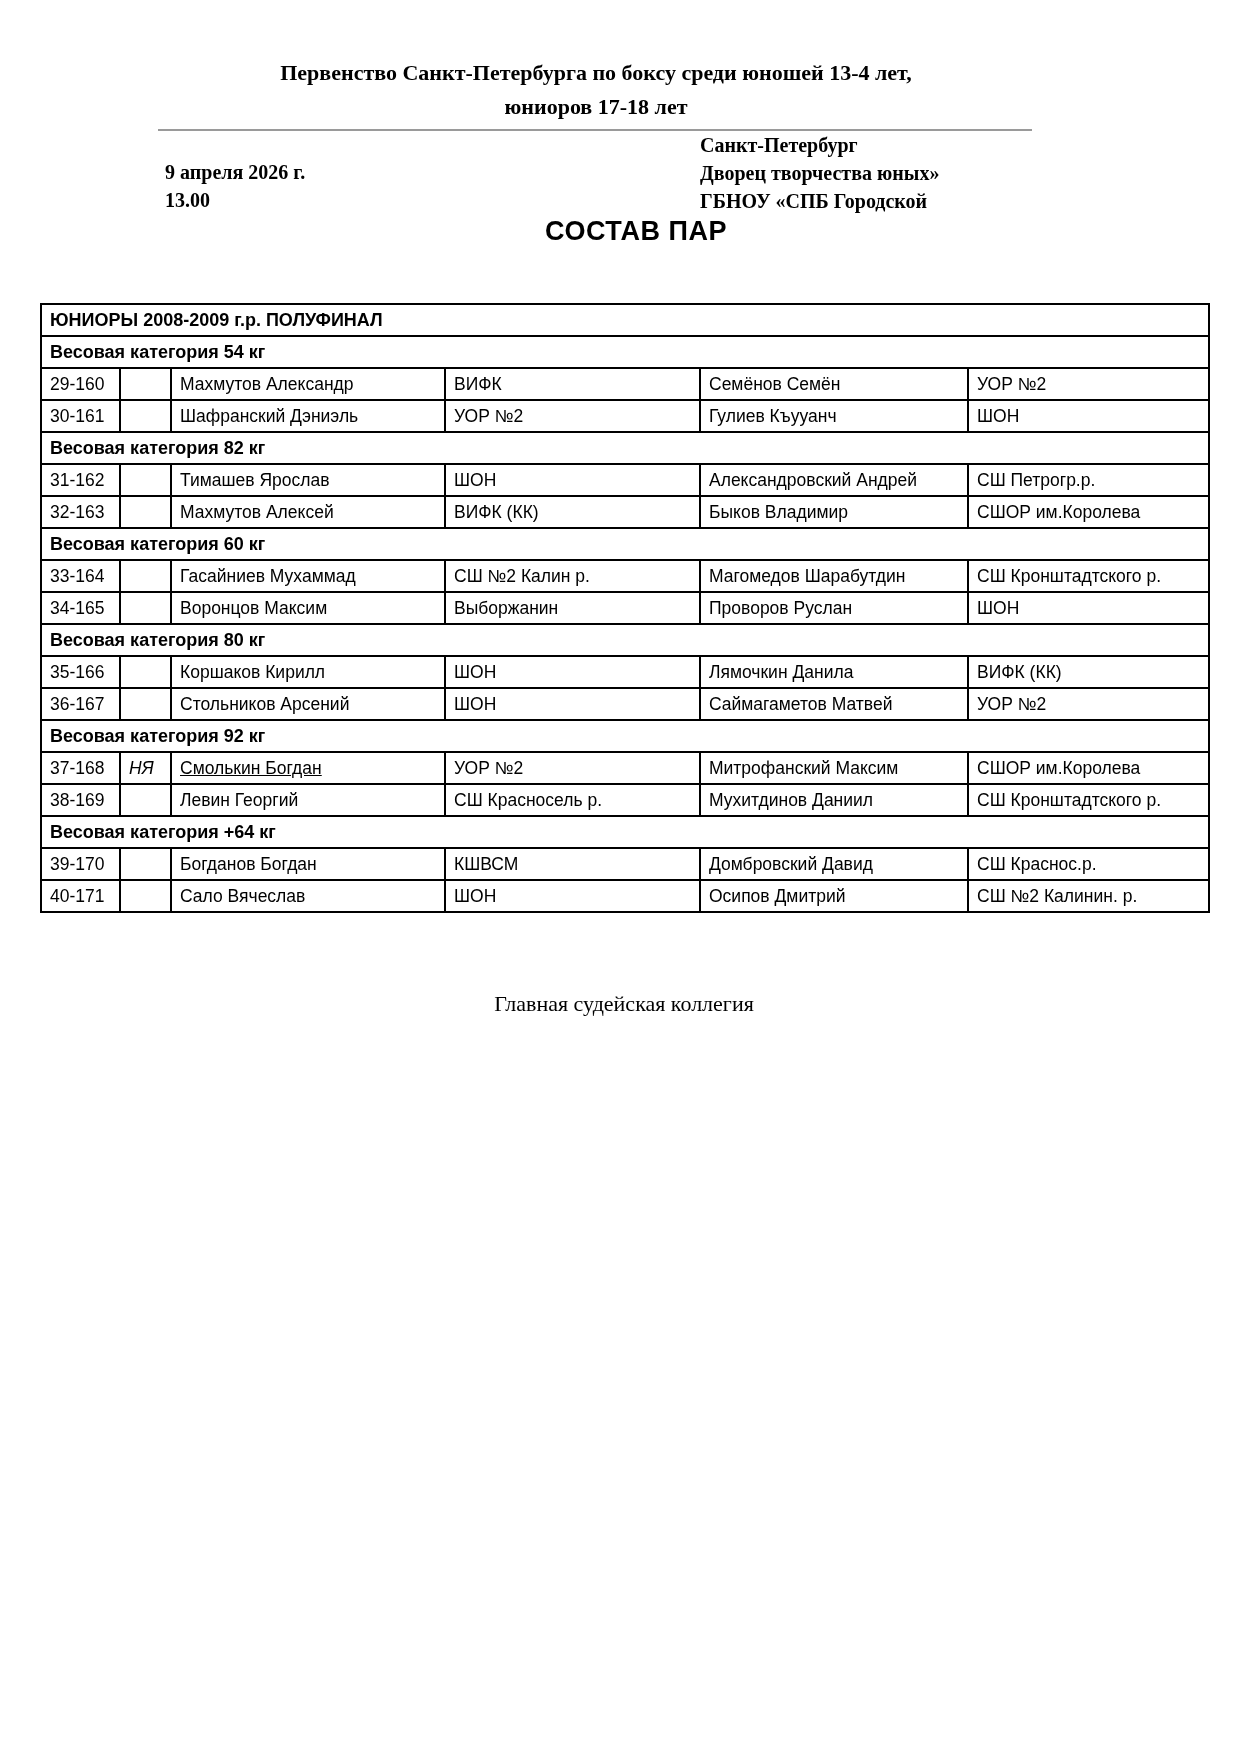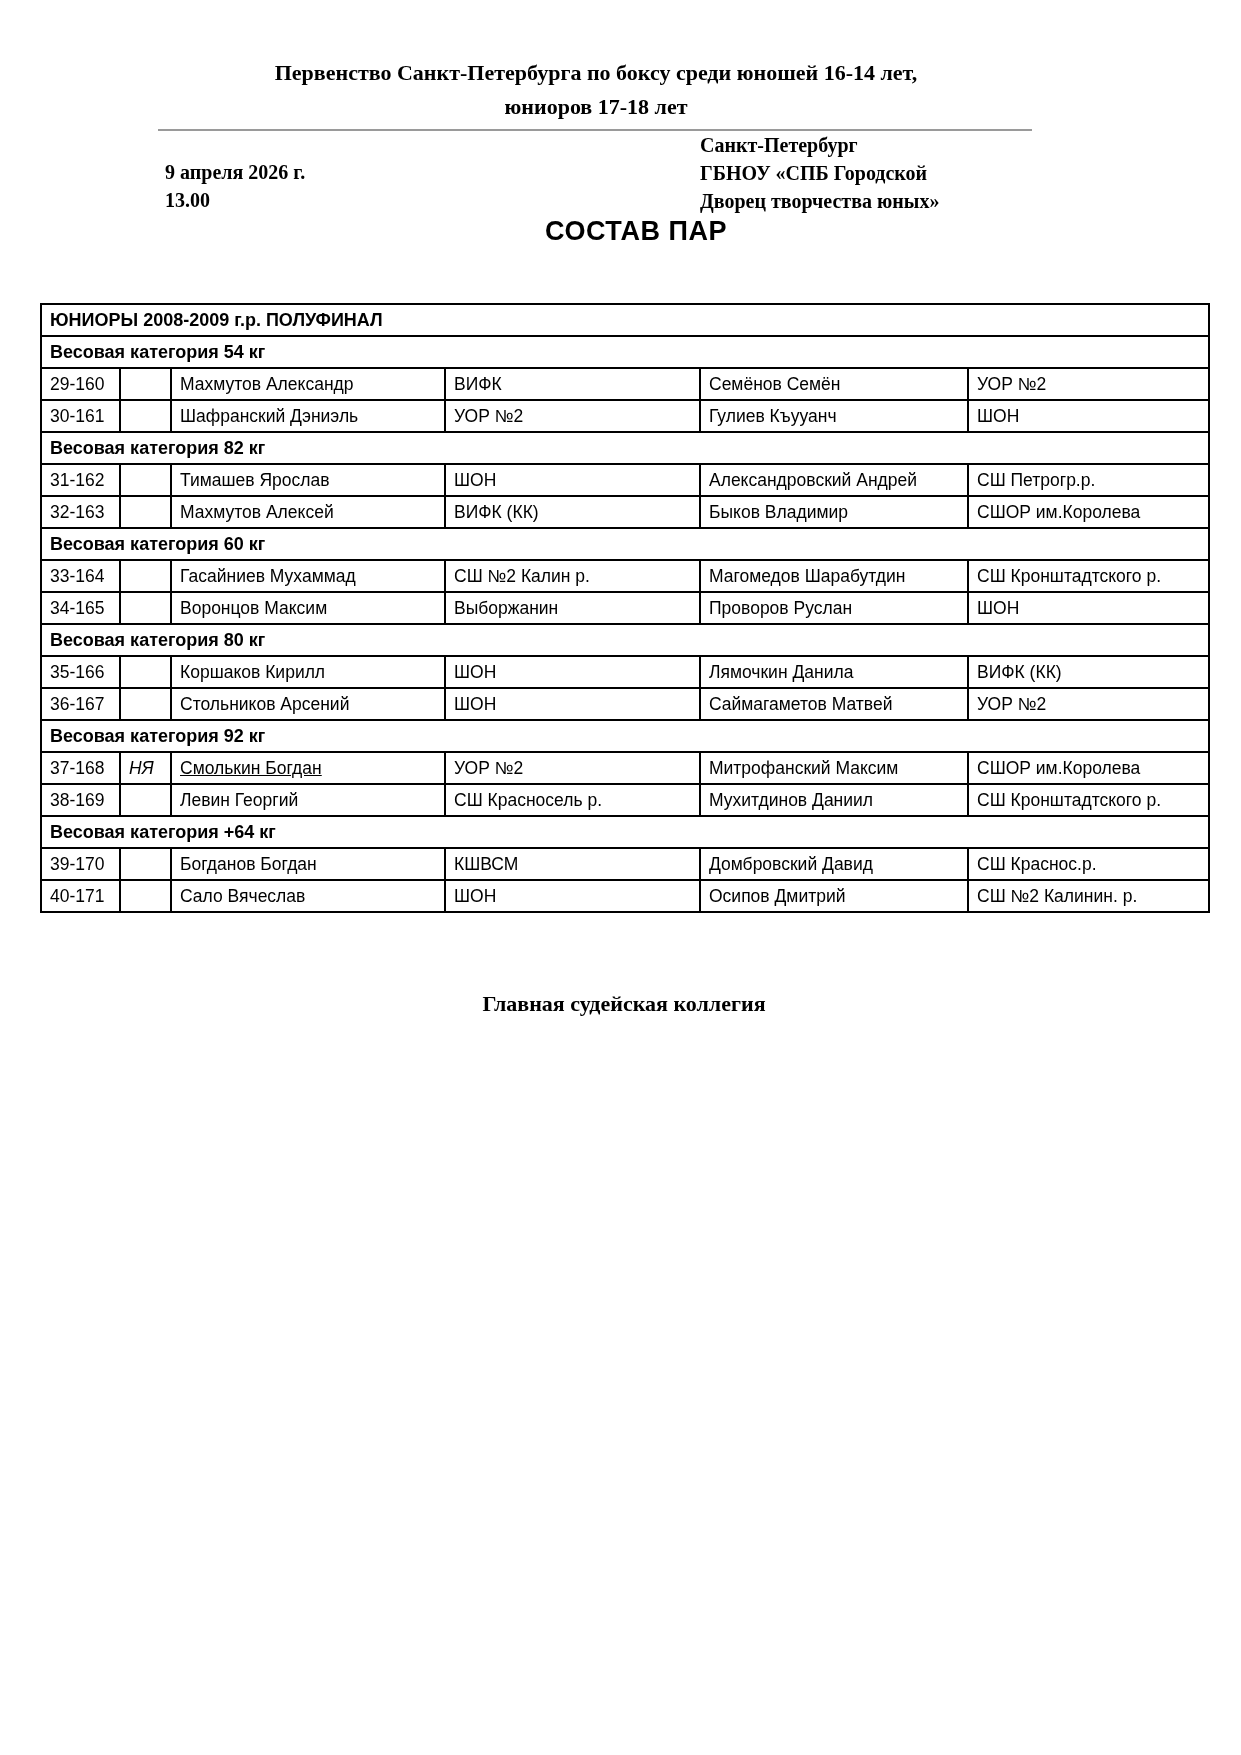--- a/index.html
+++ b/index.html
@@ -55,42 +55,42 @@
   td.cell-flag { padding: 0 2px; font-style: italic; }
   td.cell-name { padding-left: 12px; }
   tr.section-row td, tr.category-row td {
     text-align: left; font-weight: bold; font-size: 18px; border-radius: 15px;
   }
   .u { text-decoration: underline; text-align: center; }
   .footer-text {
     position: absolute; left: 40px; top: 991px; width: 1168px;
     text-align: center;
     font-family: "Liberation Serif", serif;
-    font-weight: bold; font-size: 22px;
+    font-weight: normal; font-size: 22px;
   }
 </style>
 </head>
 <body>
 
 <div class="doc-title">
-  <div>Первенство Санкт-Петербурга по боксу среди юношей 16-14 лет,</div>
+  <div>Первенство Санкт-Петербурга по боксу среди юношей 13-4 лет,</div>
   <div>юниоров 17-18 лет</div>
 </div>
 
 <div class="title-rule"></div>
 
 <div class="left-block">
   <div>9 апреля 2026 г.</div>
   <div>13.00</div>
 </div>
 
 <div class="right-block">
   <div>Санкт-Петербург</div>
+  <div>Дворец творчества юных»</div>
   <div>ГБНОУ «СПБ Городской</div>
-  <div>Дворец творчества юных»</div>
 </div>
 
 <div class="sostav-heading">СОСТАВ ПАР</div>
 
 <table class="pairs-table">
   <colgroup>
     <col style="width:79px">
     <col style="width:51px">
     <col style="width:274px">
     <col style="width:255px">

